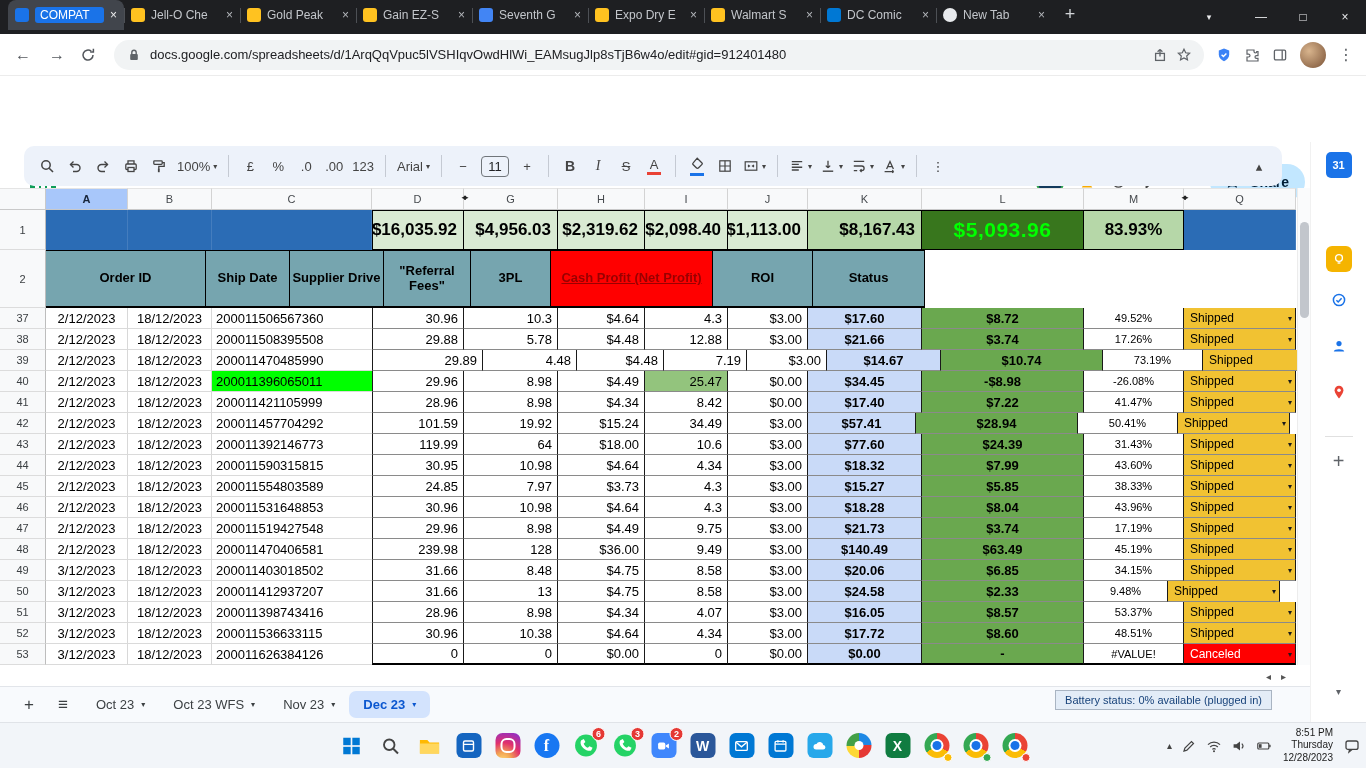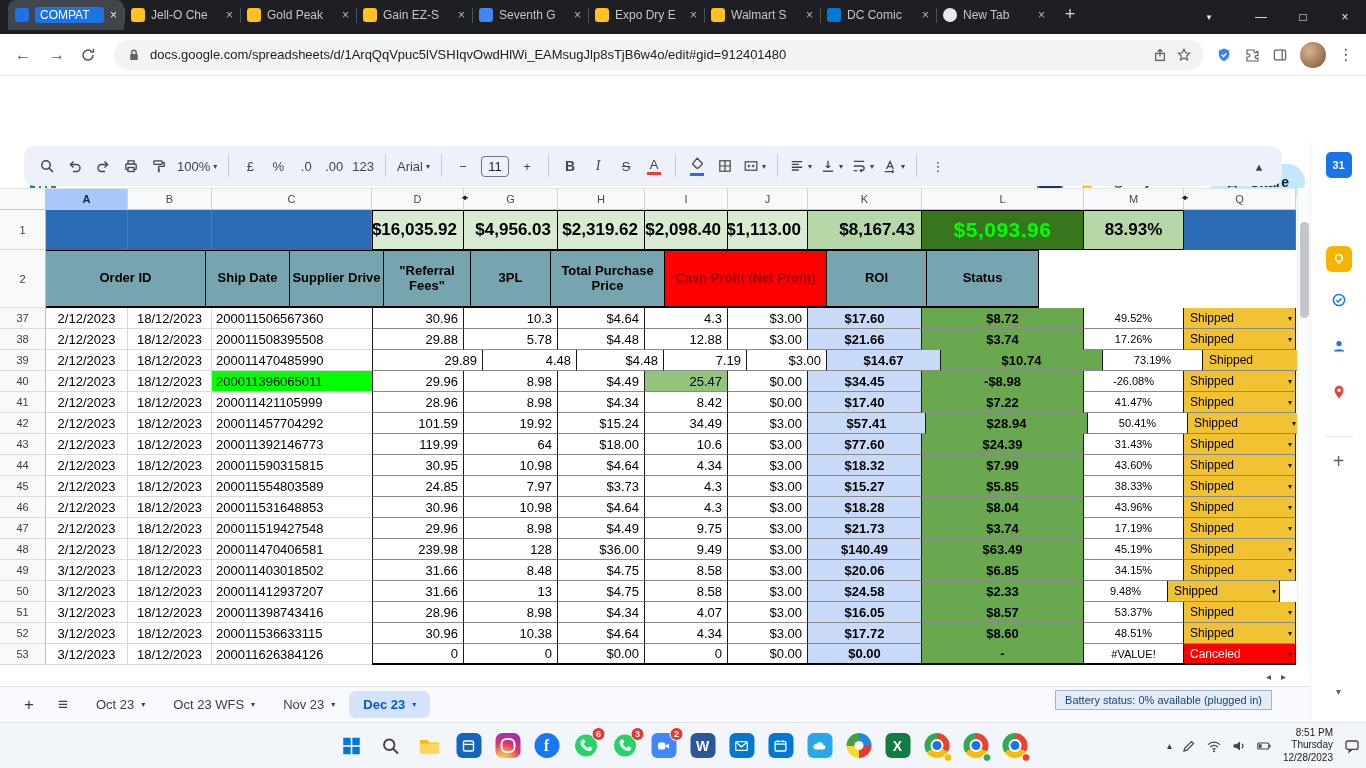--- a/index.html
+++ b/index.html
@@ -525,21 +525,20 @@
           <div class="r1c r1-green2 ctr" style="width:100px">83.93%</div>
           <div class="r1c r1-blue" style="width:112px"></div>
         </div>
         <div class="grow" style="height:58px">
           <div class="rownum">2</div>
           <div class="r2c" style="width:160px">Order ID</div>
           <div class="r2c" style="width:84px">Ship Date</div>
           <div class="r2c" style="width:94px">Supplier Drive</div>
           <div class="r2c" style="width:87px">"Referral Fees"</div>
           <div class="r2c" style="width:80px">3PL</div>
-          <div class="r2c" style="width:114px">Total Purchase Price</div>
           <div class="r2c r2-red" style="width:162px">Cash Profit (Net Profit)</div>
           <div class="r2c" style="width:100px">ROI</div>
           <div class="r2c" style="width:112px">Status</div>
         </div>
         <div class="grow" style="height:21px">
           <div class="rownum">37</div>
           <div class="cell c-date" style="width:82px">2/12/2023</div>
           <div class="cell c-date" style="width:84px">18/12/2023</div>
           <div class="cell c-id" style="width:160px">200011506567360</div>
           <div class="cell c-num dark bl" style="width:92px">30.96</div>
@@ -630,21 +629,21 @@
         <div class="grow" style="height:21px">
           <div class="rownum">42</div>
           <div class="cell c-date" style="width:82px">2/12/2023</div>
           <div class="cell c-date" style="width:84px">18/12/2023</div>
           <div class="cell c-id" style="width:160px">200011457704292</div>
           <div class="cell c-num dark bl" style="width:92px">101.59</div>
           <div class="cell c-num dark" style="width:94px">19.92</div>
           <div class="cell c-num dark" style="width:87px">$15.24</div>
           <div class="cell c-num dark" style="width:83px">34.49</div>
           <div class="cell c-num dark" style="width:80px">$3.00</div>
-          <div class="cell c-total dark" style="width:118px">$57.41</div>
+          <div class="cell c-total dark" style="width:108px">$57.41</div>
           <div class="cell c-profit dark" style="width:162px">$28.94</div>
           <div class="cell c-roi dark" style="width:100px">50.41%</div>
           <div class="cell c-status" style="width:112px">
             <span>Shipped</span>
             <span class="ddchev">▾</span>
           </div>
         </div>
         <div class="grow" style="height:21px">
           <div class="rownum">43</div>
           <div class="cell c-date" style="width:82px">2/12/2023</div>

